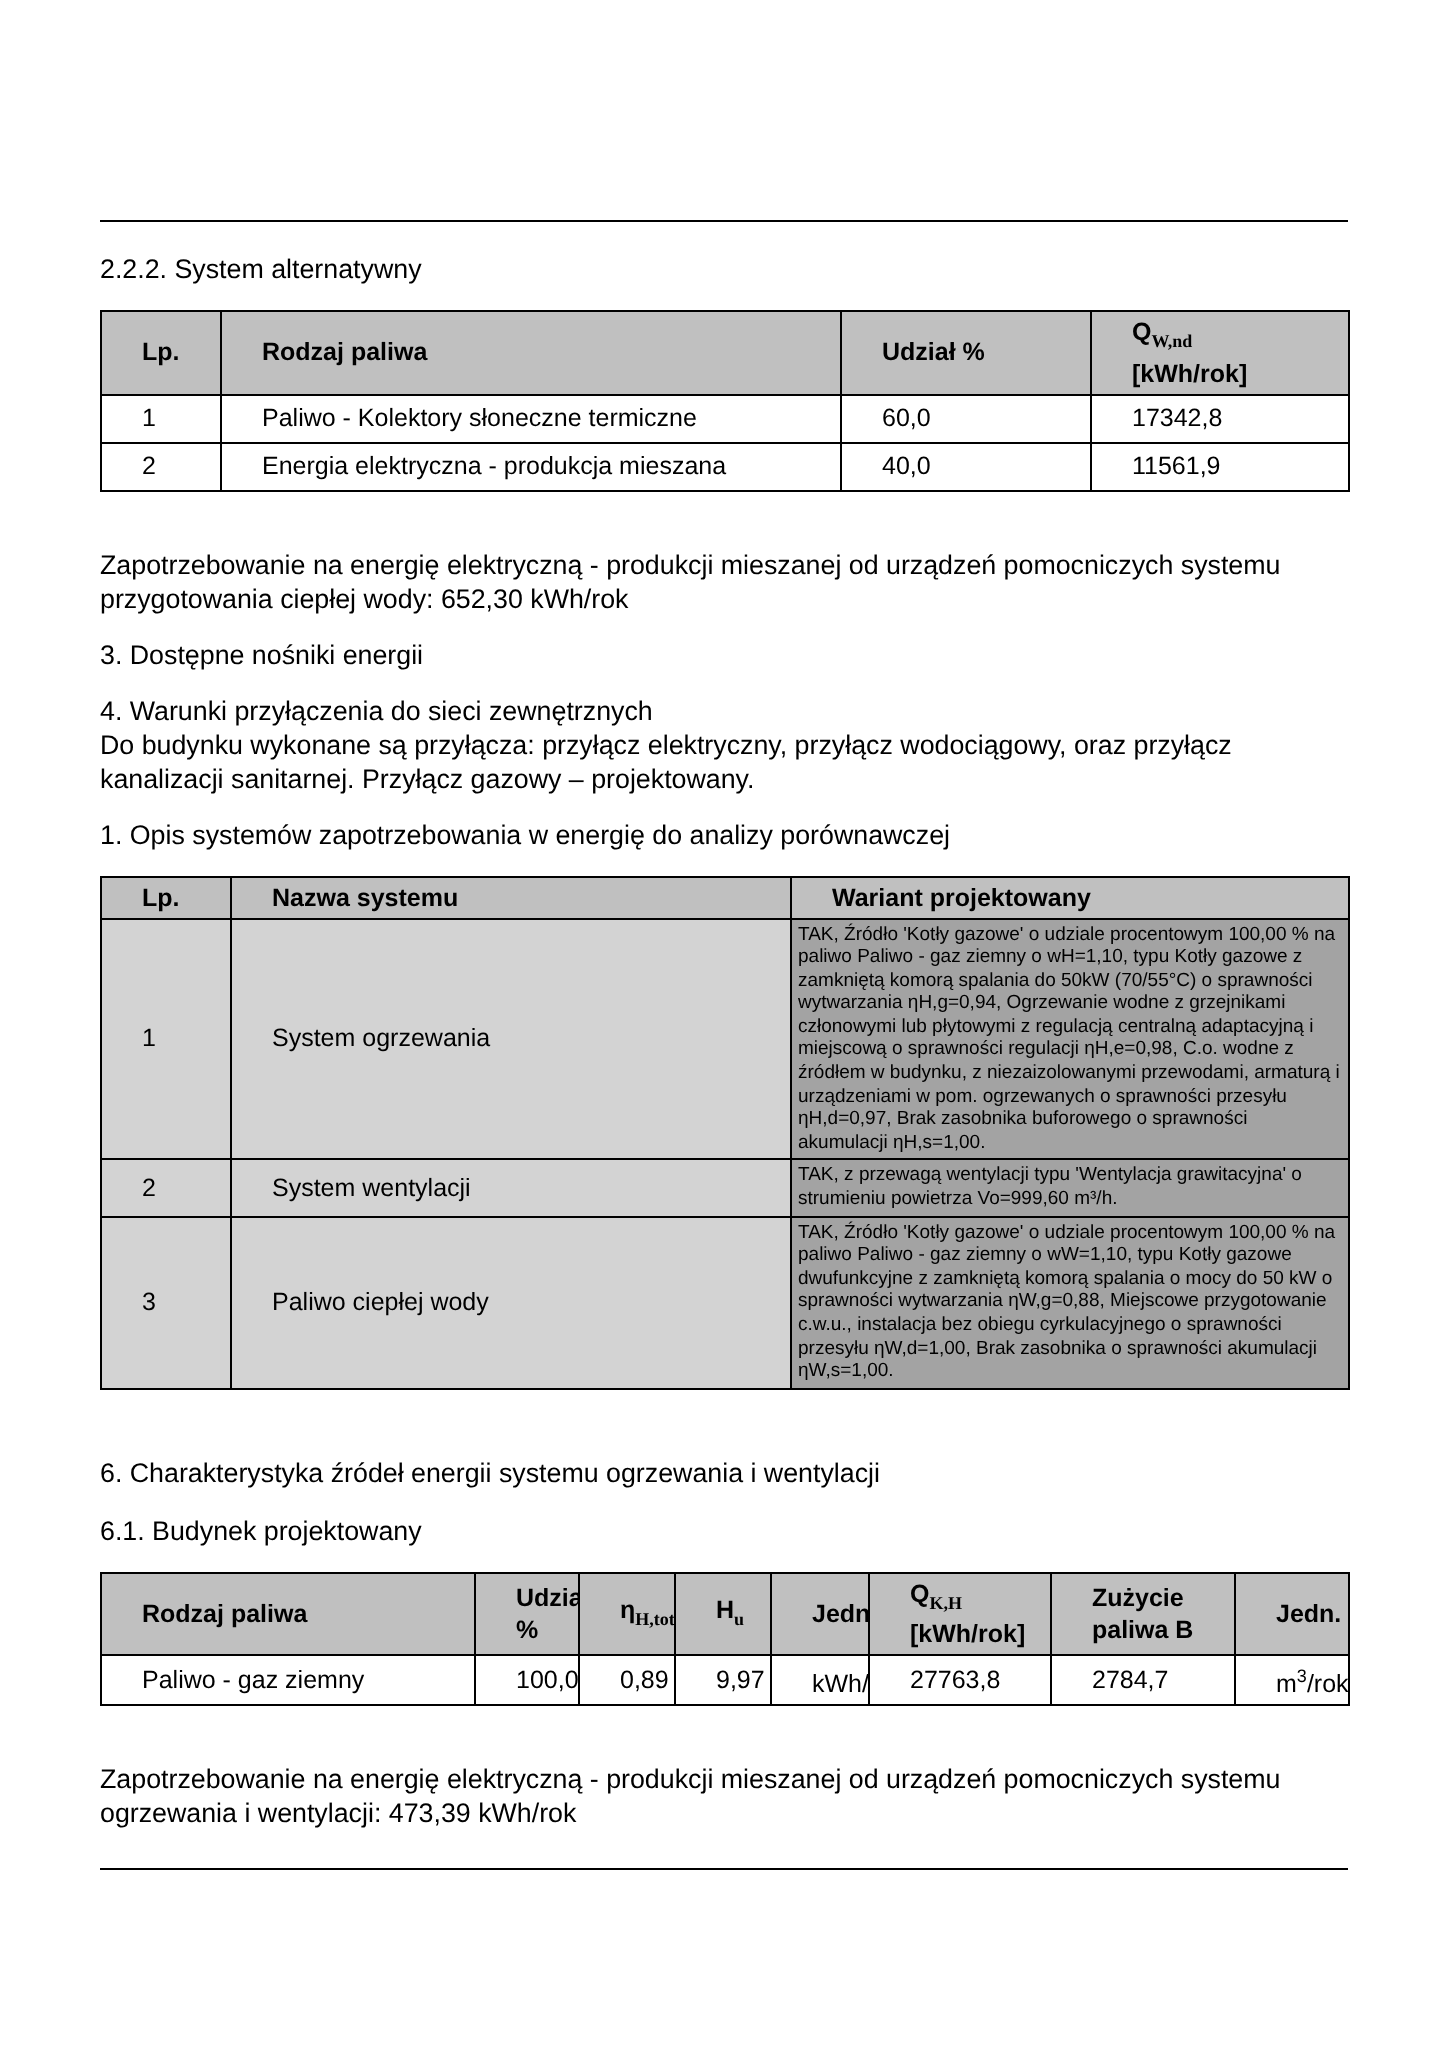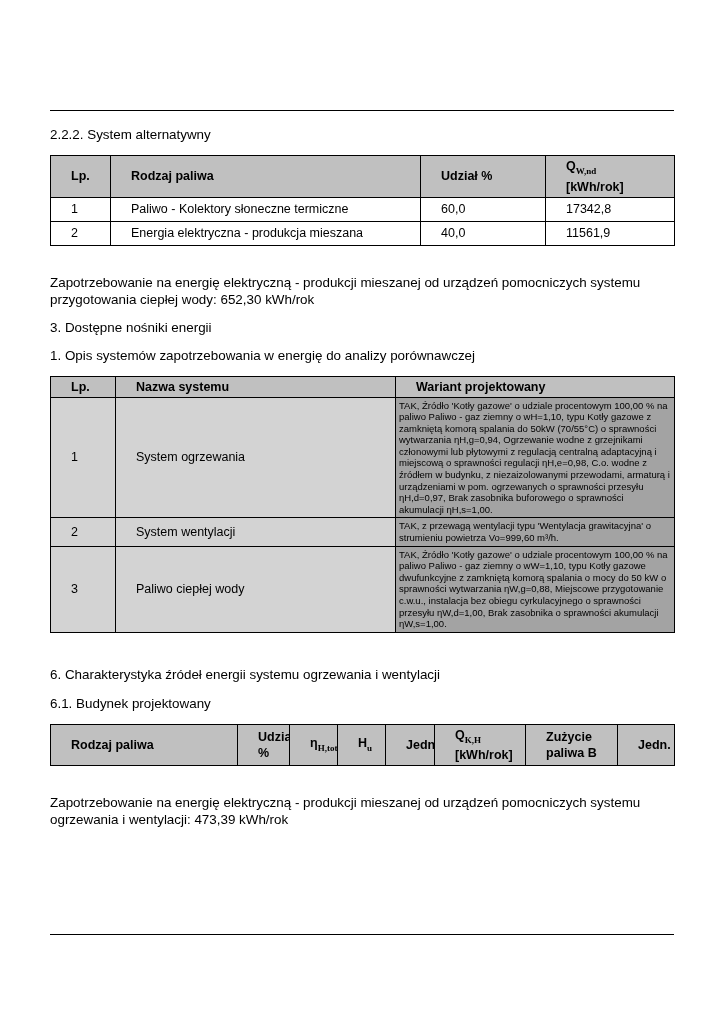--- a/index.html
+++ b/index.html
@@ -102,20 +102,24 @@
     </tr>
   </tbody>
     </table>
 
   <div class="para">Zapotrzebowanie na energię elektryczną - produkcji mieszanej od urządzeń pomocniczych systemu przygotowania ciepłej wody: 652,30 kWh/rok</div>
 
   <div class="sec-block">
     <div>3. Dostępne nośniki energii</div>
   </div>
 
+  <div class="sec-block">
+    <div>4. Warunki przyłączenia do sieci zewnętrznych</div>
+    <div>Do budynku wykonane są przyłącza: przyłącz elektryczny, przyłącz wodociągowy, oraz przyłącz kanalizacji sanitarnej. Przyłącz gazowy – projektowany.</div>
+  </div>
 
   <div class="sec-block">1. Opis systemów zapotrzebowania w energię do analizy porównawczej</div>
 
   <table class="t2">
     <colgroup>
       <col style="width:65px">
         <col style="width:280px">
         <col style="width:279px">
     </colgroup>
     <tbody>
@@ -160,18 +164,28 @@
         <tr>
       <th>Rodzaj paliwa</th>
       <th>Udział %</th>
       <th><span>η</span><sub>H,tot</sub></th>
       <th><span>H</span><sub>u</sub></th>
       <th>Jedn.</th>
       <th><span>Q</span><sub>K,H</sub><span> [kWh/rok]</span></th>
       <th>Zużycie paliwa B</th>
       <th>Jedn.</th>
     </tr>
+    <tr>
+      <td>Paliwo - gaz ziemny</td>
+      <td>100,0</td>
+      <td>0,89</td>
+      <td>9,97</td>
+      <td><span>kWh/m</span><sup>3</sup></td>
+      <td>27763,8</td>
+      <td>2784,7</td>
+      <td><span>m</span><sup>3</sup><span>/rok</span></td>
+    </tr>
   </tbody>
     </table>
 
   <div class="para">Zapotrzebowanie na energię elektryczną - produkcji mieszanej od urządzeń pomocniczych systemu ogrzewania i wentylacji: 473,39 kWh/rok</div>
 
 </div>
 
 </body></html>

